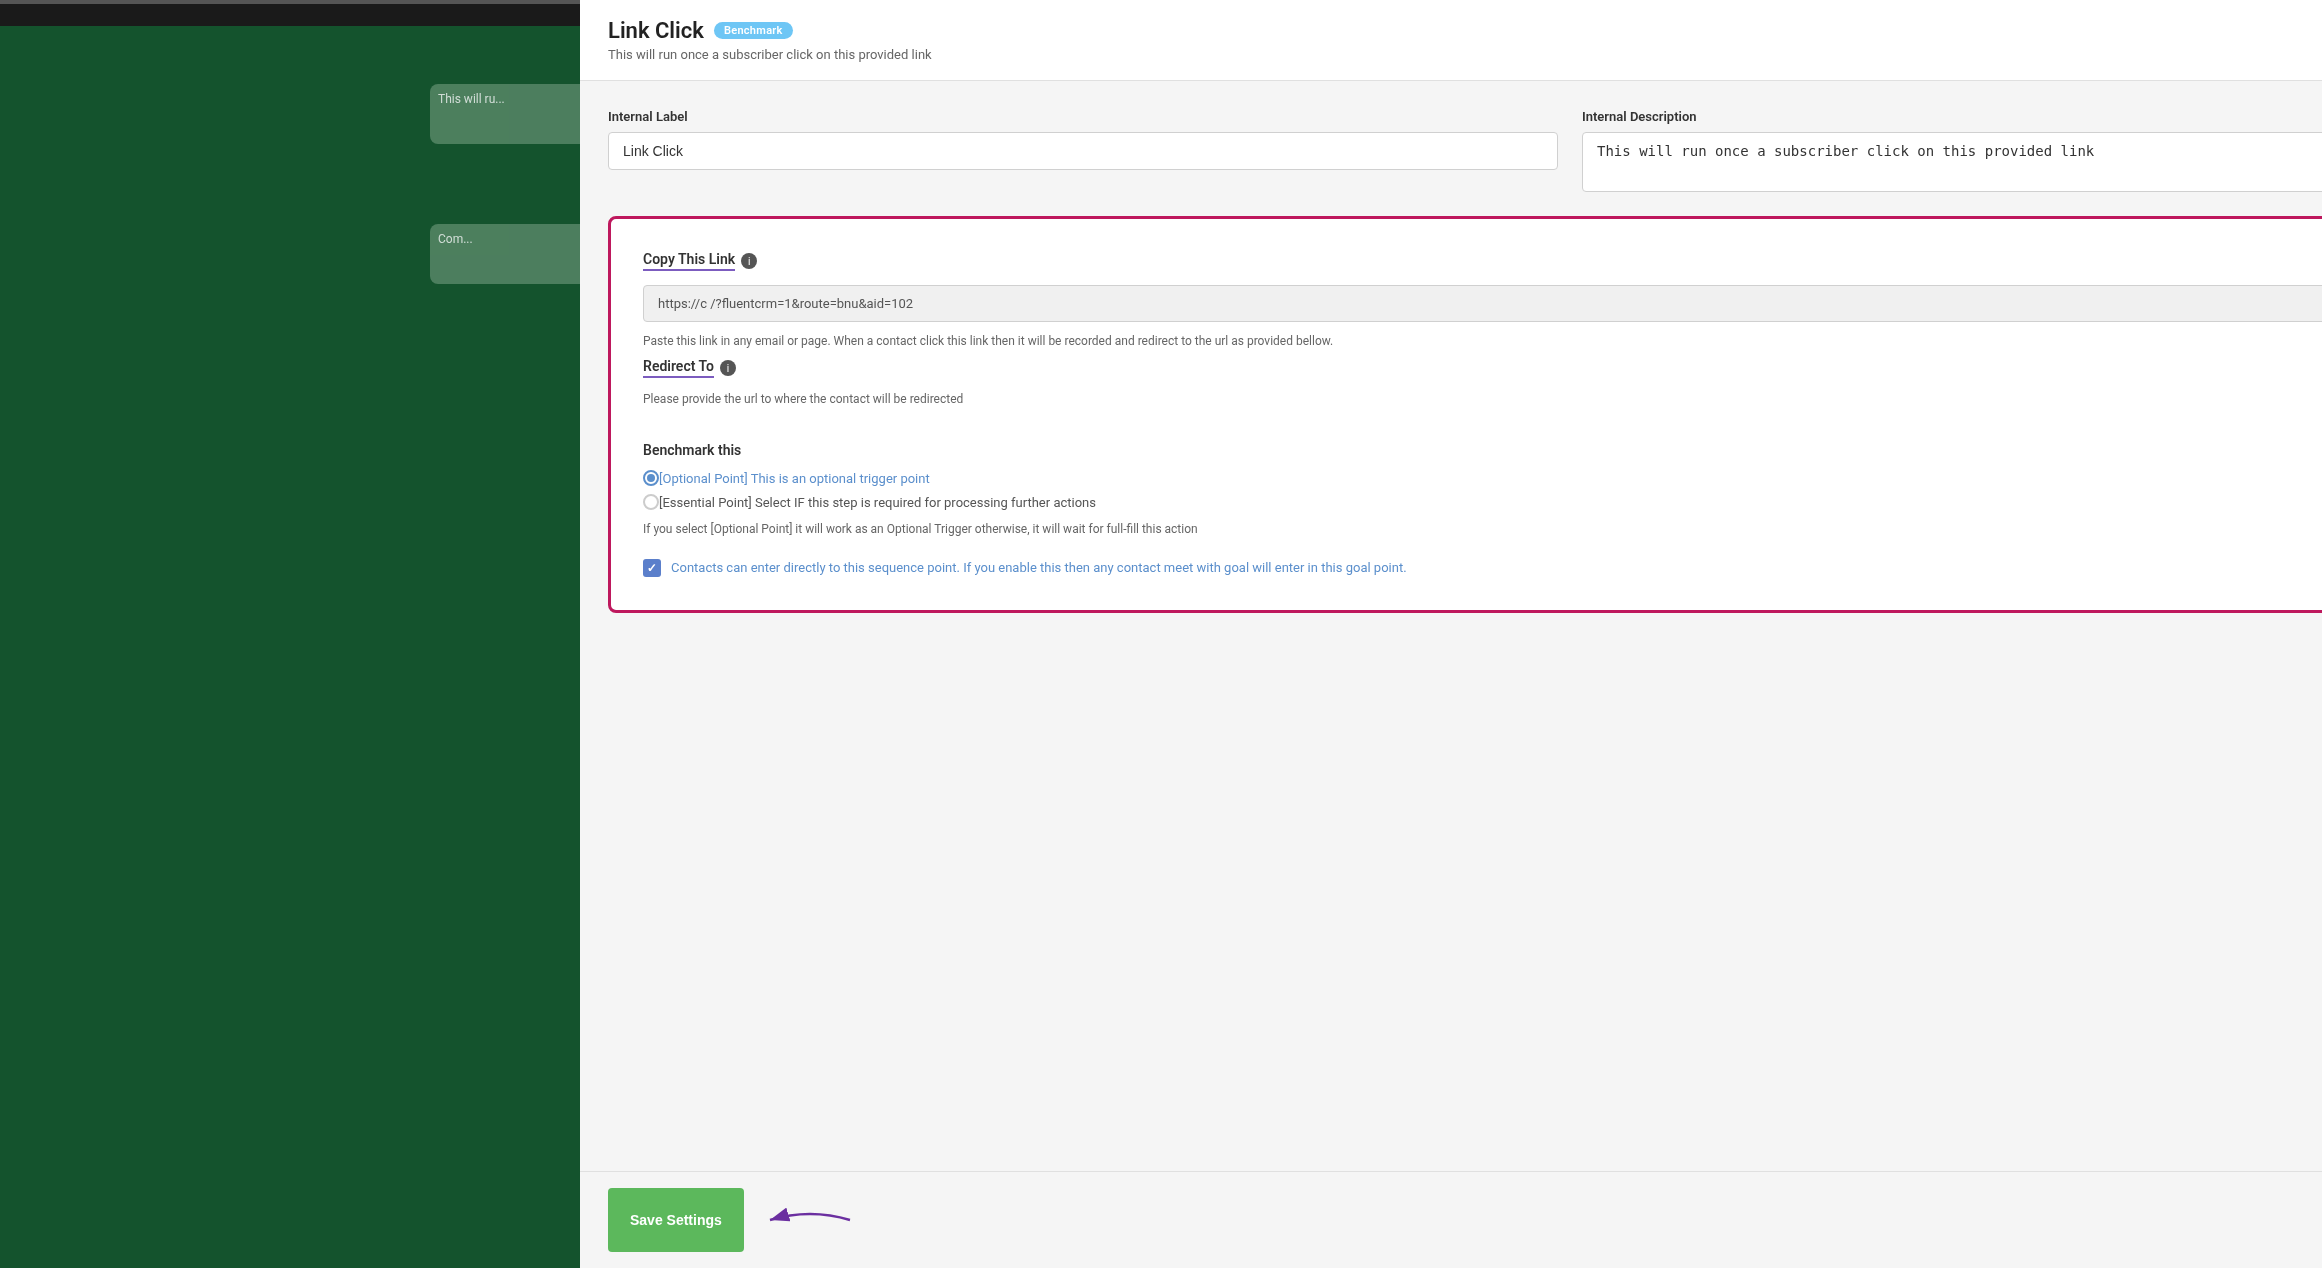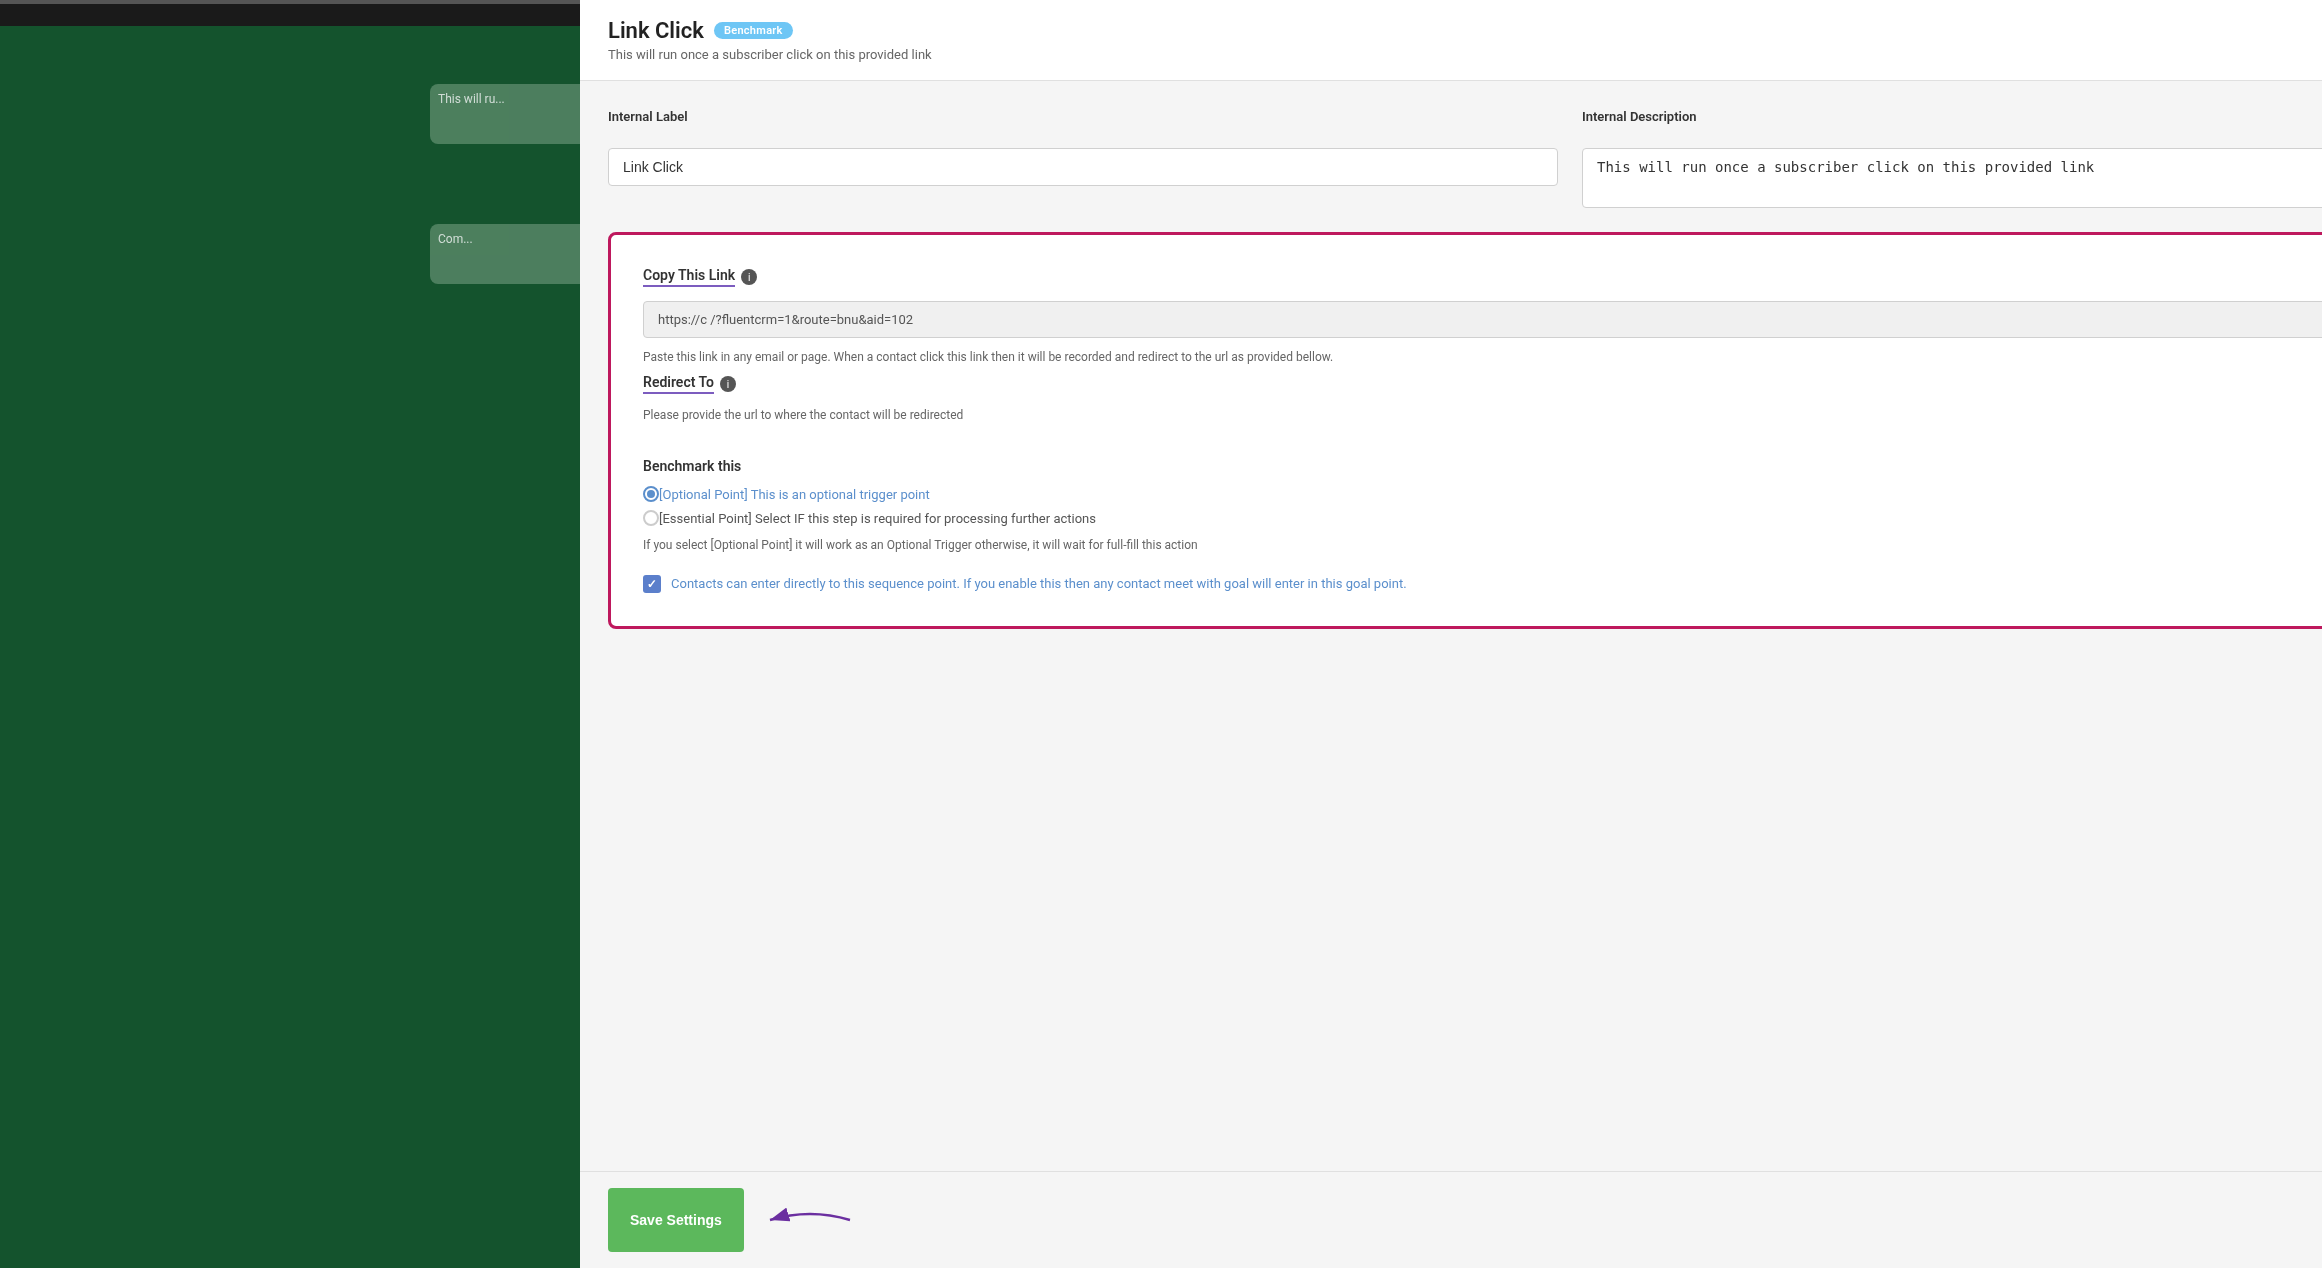--- a/index.html
+++ b/index.html
@@ -137,21 +137,21 @@
     
     .form-row {
       display: flex;
       gap: 24px;
       margin-bottom: 24px;
     }
 
     .form-group {
       display: flex;
       flex-direction: column;
-      gap: 24px;
+      gap: 8px;
       flex: 1;
     }
 
     .form-label {
       font-size: 13px;
       font-weight: 600;
       color: #333;
     }
 
     .form-input {

